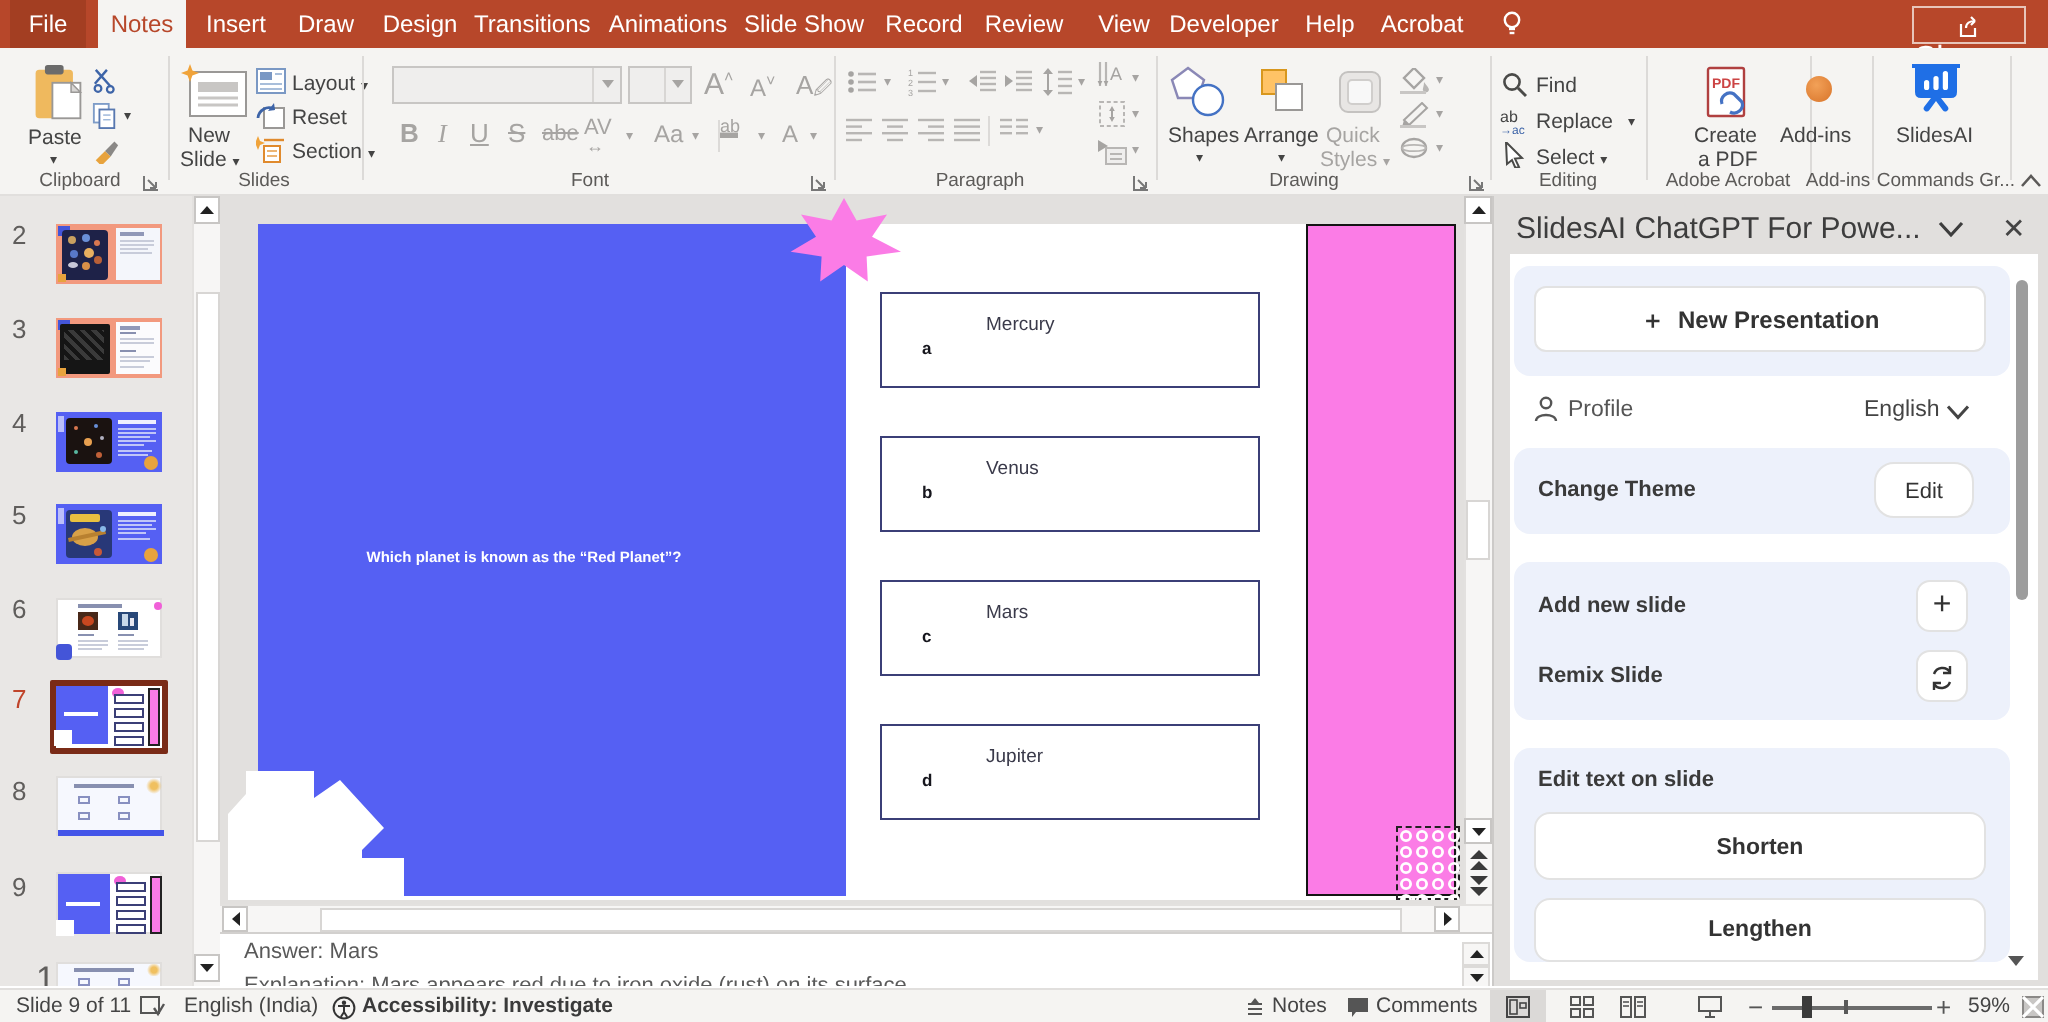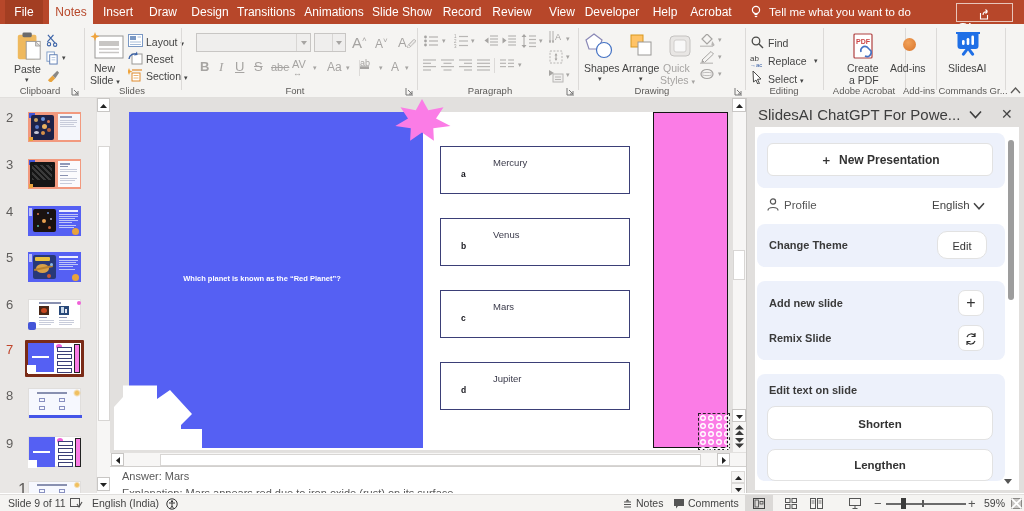--- a/index.html
+++ b/index.html
@@ -52,21 +52,20 @@
   <div class="tab" style="left:491px;width:42px;">Review</div>
   <div class="tab" style="left:544px;width:36px;">View</div>
   <div class="tab" style="left:584px;width:56px;">Developer</div>
   <div class="tab" style="left:650px;width:30px;">Help</div>
   <div class="tab" style="left:689px;width:44px;">Acrobat</div>
   <svg class="abs" style="left:749px;top:4px;" width="14" height="16" viewBox="0 0 14 16">
       <circle cx="7" cy="6" r="3.6" fill="none" stroke="#fff" stroke-width="1.2"></circle>
       <line x1="5.5" y1="10.5" x2="8.5" y2="10.5" stroke="#fff" stroke-width="1.2"></line>
       <line x1="5.8" y1="12.5" x2="8.2" y2="12.5" stroke="#fff" stroke-width="1.2"></line>
     </svg>
-  <div class="tab" style="left:769px;width:150px;text-align:left;font-size:11.5px;">Tell me what you want to do</div>
   <div class="abs" style="left:956px;top:3px;width:57px;height:19px;border:1px solid #E8C5BA;color:#fff;font-size:16px;line-height:17px;text-align:center;">
     <svg style="vertical-align:-2px" width="11" height="12" viewBox="0 0 11 12">
         <path d="M1.5 5 L1.5 11 L8.5 11 L8.5 7" fill="none" stroke="#fff" stroke-width="1.1"></path>
         <path d="M4 7 C4 4.5 6 3.5 8.5 3.5 M8.5 3.5 L6.5 1.5 M8.5 3.5 L6.5 5.5" fill="none" stroke="#fff" stroke-width="1.1"></path>
       </svg>
     Share <svg width="7" height="4" viewBox="0 0 7 4" style="vertical-align:middle">
         <path d="M3.5 4 L7 0 L0 0 Z" fill="#fff"></path>
       </svg></div>
 </div>
 <div id="ribbon">
@@ -675,20 +674,21 @@
   <svg class="abs" style="left:70px;top:3px;" width="13" height="11" viewBox="0 0 13 11">
       <rect x="0.5" y="0.5" width="9" height="8" fill="none" stroke="#555" stroke-width="1"></rect>
       <path d="M7 6 L9 9 L12 4" fill="none" stroke="#555" stroke-width="1.2"></path>
     </svg>
   <div class="sbtxt" style="left:92px;">English (India)</div>
   <svg class="abs" style="left:166px;top:3px;" width="12" height="12" viewBox="0 0 12 12">
       <circle cx="6" cy="6" r="5.2" fill="none" stroke="#333" stroke-width="1"></circle>
       <circle cx="6" cy="3.4" r="1.1" fill="#333"></circle>
       <path d="M3 5 L9 5 M6 5 L6 8 M6 8 L4.4 10.5 M6 8 L7.6 10.5" stroke="#333" stroke-width="1" fill="none"></path>
     </svg>
+  <div class="sbtxt" style="left:181px;font-weight:bold;color:#3a3a3a;">Accessibility: Investigate</div>
   <svg class="abs" style="left:622px;top:4px;" width="11" height="10" viewBox="0 0 11 10">
       <path d="M2 3 L9 3 M2 5.5 L9 5.5 M2 8 L9 8" stroke="#555" stroke-width="1"></path>
       <path d="M5.5 0 L3.5 2.5 L7.5 2.5Z" fill="#555"></path>
     </svg>
   <div class="sbtxt" style="left:636px;">Notes</div>
   <svg class="abs" style="left:673px;top:3px;" width="12" height="11" viewBox="0 0 12 11">
       <path d="M1 1 L11 1 L11 8 L5 8 L3 10.5 L3 8 L1 8Z" fill="#555"></path>
     </svg>
   <div class="sbtxt" style="left:688px;">Comments</div>
   <div class="abs" style="left:745px;top:0;width:28px;height:17px;background:#DBD9D7;"></div>

